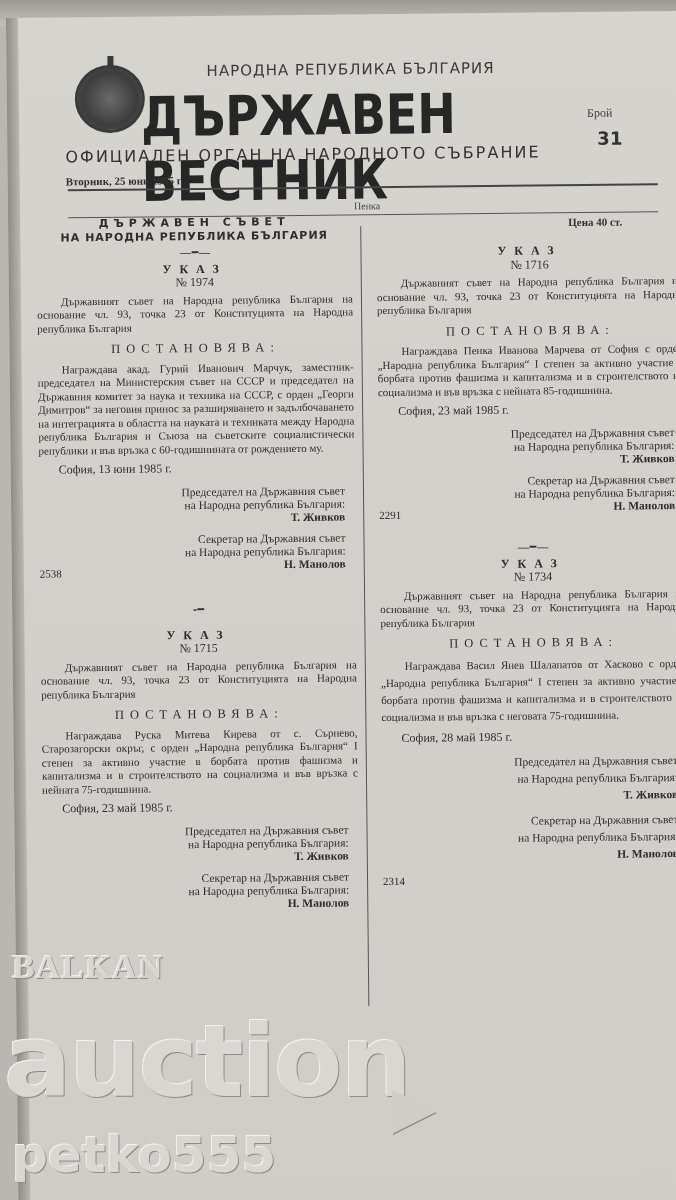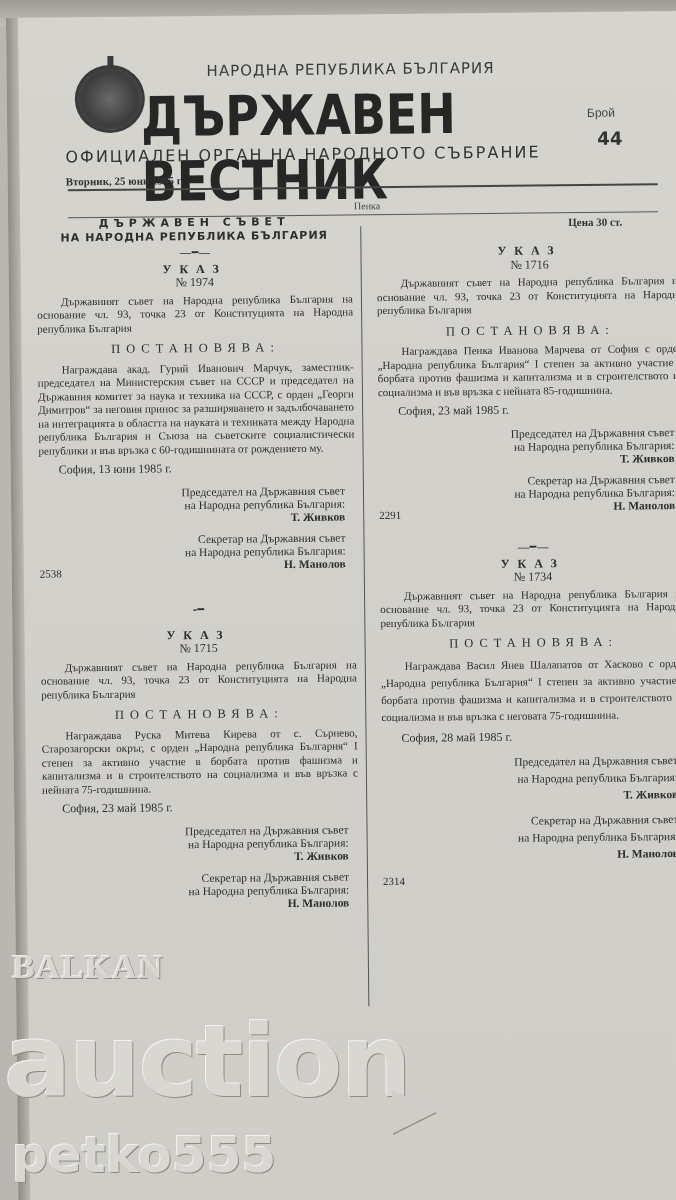--- a/index.html
+++ b/index.html
@@ -4,21 +4,21 @@
 <style>
   html,body{margin:0;padding:0;}
   body{width:676px;height:1200px;overflow:hidden;background:#b9b7b1;font-family:"Liberation Serif","DejaVu Serif",serif;color:#2a2a2a;position:relative;}
   .page{position:absolute;left:6px;top:18px;width:690px;height:1200px;background:linear-gradient(180deg,#d6d4ce 0%,#d2d0ca 45%,#cfcdc7 100%);transform:rotate(-0.6deg);transform-origin:0 0;}
   .leftedge{position:absolute;left:0;top:0;width:12px;height:1200px;background:linear-gradient(90deg,#8f8b85,#bab7b1);}
   .masthead{position:absolute;left:60px;top:40px;width:600px;height:170px;}
   .emblem{position:absolute;left:8px;top:8px;width:64px;height:62px;border-radius:50%;border:3px solid #3a3a3a;background:radial-gradient(circle,#6a6a6a 0%,#3d3d3d 60%,#555 100%);}
   .emblem::after{content:"";position:absolute;left:30px;top:-12px;width:6px;height:10px;background:#3a3a3a;}
   .republic{position:absolute;left:140px;top:6px;font-family:"DejaVu Sans",sans-serif;font-size:15px;letter-spacing:1px;color:#3a3a3a;}
   .title{position:absolute;left:74px;top:28px;font-family:"DejaVu Sans",sans-serif;font-weight:bold;font-size:46px;letter-spacing:0px;color:#262626;transform:scaleY(1.2);transform-origin:0 0;}
-  .issue-label{position:absolute;left:520px;top:54px;font-family:Liberation Sans, sans-serif;font-size:12px;color:#444;}
+  .issue-label{position:absolute;left:520px;top:54px;font-family:Liberation Serif, serif;font-size:12px;color:#444;}
   .issue-num{position:absolute;left:530px;top:76px;font-family:"DejaVu Sans",sans-serif;font-size:18px;font-weight:bold;color:#333;}
   .organ{position:absolute;left:-2px;top:90px;font-family:"DejaVu Sans",sans-serif;font-size:16px;letter-spacing:2px;color:#333;}
   .date{position:absolute;left:-2px;top:118px;font-size:11px;font-weight:bold;color:#333;}
   .rule1{position:absolute;left:0;top:132px;width:590px;height:2px;background:#444;}
   .city{position:absolute;left:286px;top:146px;font-size:10px;color:#444;}
   .rule2{position:absolute;left:0;top:160px;width:590px;height:1px;background:#555;}
   .price{position:absolute;left:500px;top:164px;font-size:11px;font-weight:bold;color:#333;}
   .coldiv{position:absolute;left:352px;top:212px;width:1px;height:780px;background:#555;}
   .col{position:absolute;font-size:11px;line-height:13.5px;color:#2e2e2e;}
   .colL{left:28px;top:200px;width:316px;}
@@ -48,27 +48,27 @@
 <div class="bgtop"></div>
 
 <div class="page">
   <div class="leftedge"></div>
 
   <div class="masthead">
     <div class="emblem"></div>
     <div class="republic">НАРОДНА РЕПУБЛИКА БЪЛГАРИЯ</div>
     <div class="title">ДЪРЖАВЕН ВЕСТНИК</div>
     <div class="issue-label">Брой</div>
-    <div class="issue-num">44</div>
+    <div class="issue-num">31</div>
     <div class="organ">ОФИЦИАЛЕН ОРГАН НА НАРОДНОТО СЪБРАНИЕ</div>
     <div class="date">Вторник, 25 юни 1985 г.</div>
     <div class="rule1"></div>
     <div class="city">Пенка</div>
     <div class="rule2"></div>
-    <div class="price">Цена 30 ст.</div>
+    <div class="price">Цена 40 ст.</div>
   </div>
 
   <div class="coldiv"></div>
 
   <div class="col colL">
     <div class="council">
       <div class="l1">ДЪРЖАВЕН СЪВЕТ</div>
       <div>НА НАРОДНА РЕПУБЛИКА БЪЛГАРИЯ</div>
     </div>
     <div class="orn">— ━ —</div>

